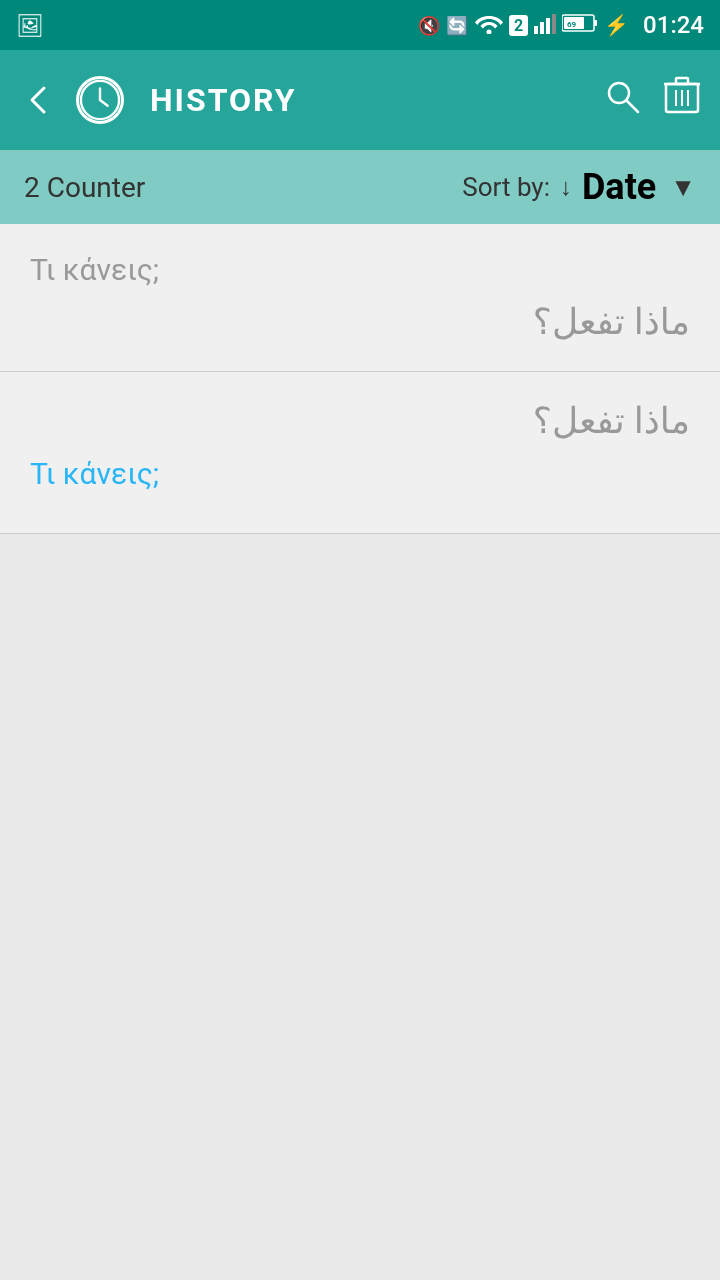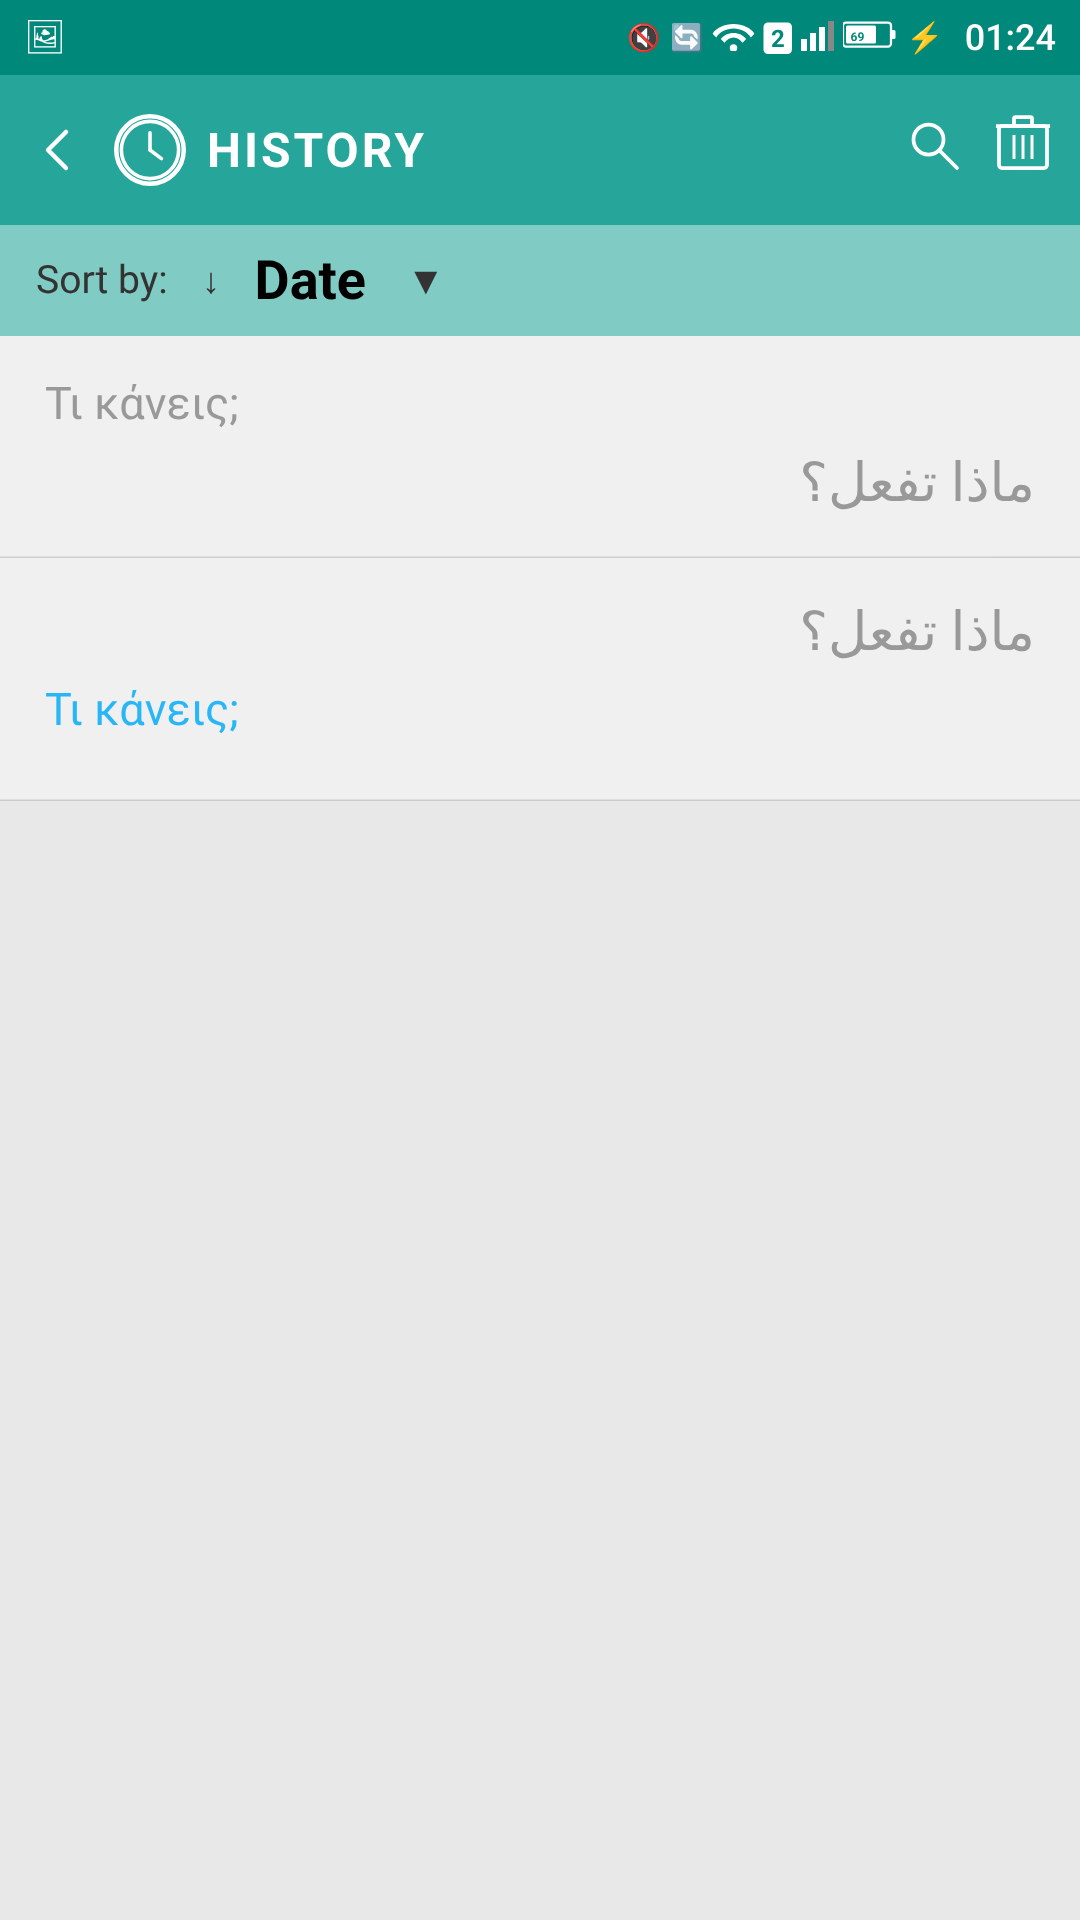--- a/index.html
+++ b/index.html
@@ -62,21 +62,21 @@
     .app-bar-back {
       color: white;
       font-size: 36px;
       cursor: pointer;
       display: flex;
       align-items: center;
     }
     .app-bar-title-area {
       display: flex;
       align-items: center;
-      gap: 14px;
+      gap: 26px;
       flex: 1;
     }
     .app-bar-clock-icon {
       width: 48px;
       height: 48px;
       border: 3px solid white;
       border-radius: 50%;
       display: flex;
       align-items: center;
       justify-content: center;
@@ -113,21 +113,21 @@
     }
     .counter-label {
       font-size: 28px;
       color: #333;
       font-weight: 400;
       flex: 1;
     }
     .sort-area {
       display: flex;
       align-items: center;
-      gap: 23px;
+      gap: 10px;
       cursor: pointer;
     }
     .sort-label {
       font-size: 26px;
       color: #333;
     }
     .sort-arrow {
       font-size: 24px;
       color: #333;
     }
@@ -272,20 +272,21 @@
         <rect x="12" y="2" width="12" height="6" rx="1" stroke="white" stroke-width="2.5"></rect>
         <line x1="12" y1="14" x2="12" y2="30" stroke="white" stroke-width="2"></line>
         <line x1="18" y1="14" x2="18" y2="30" stroke="white" stroke-width="2"></line>
         <line x1="24" y1="14" x2="24" y2="30" stroke="white" stroke-width="2"></line>
       </svg>
     </span>
   </div>
 </div>
 
 <div class="filter-bar">
+  <span class="counter-label">2 Counter</span>
   <div class="sort-area">
     <span class="sort-label">Sort by:</span>
     <span class="sort-arrow">↓</span>
     <span class="sort-value">Date</span>
     <span class="sort-dropdown-icon">▼</span>
   </div>
 </div>
 
 <div class="history-list">
 

